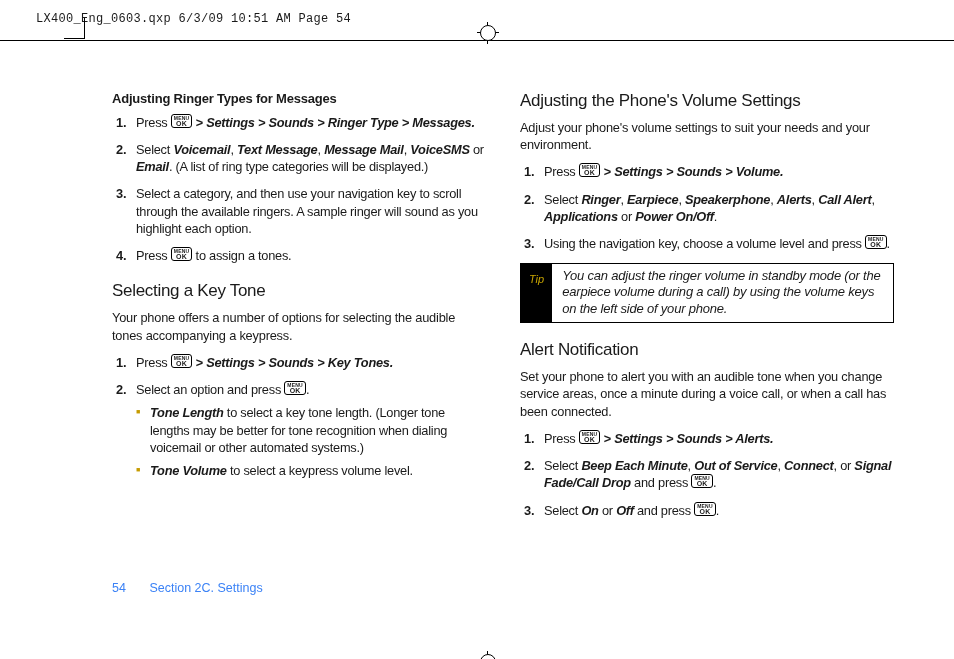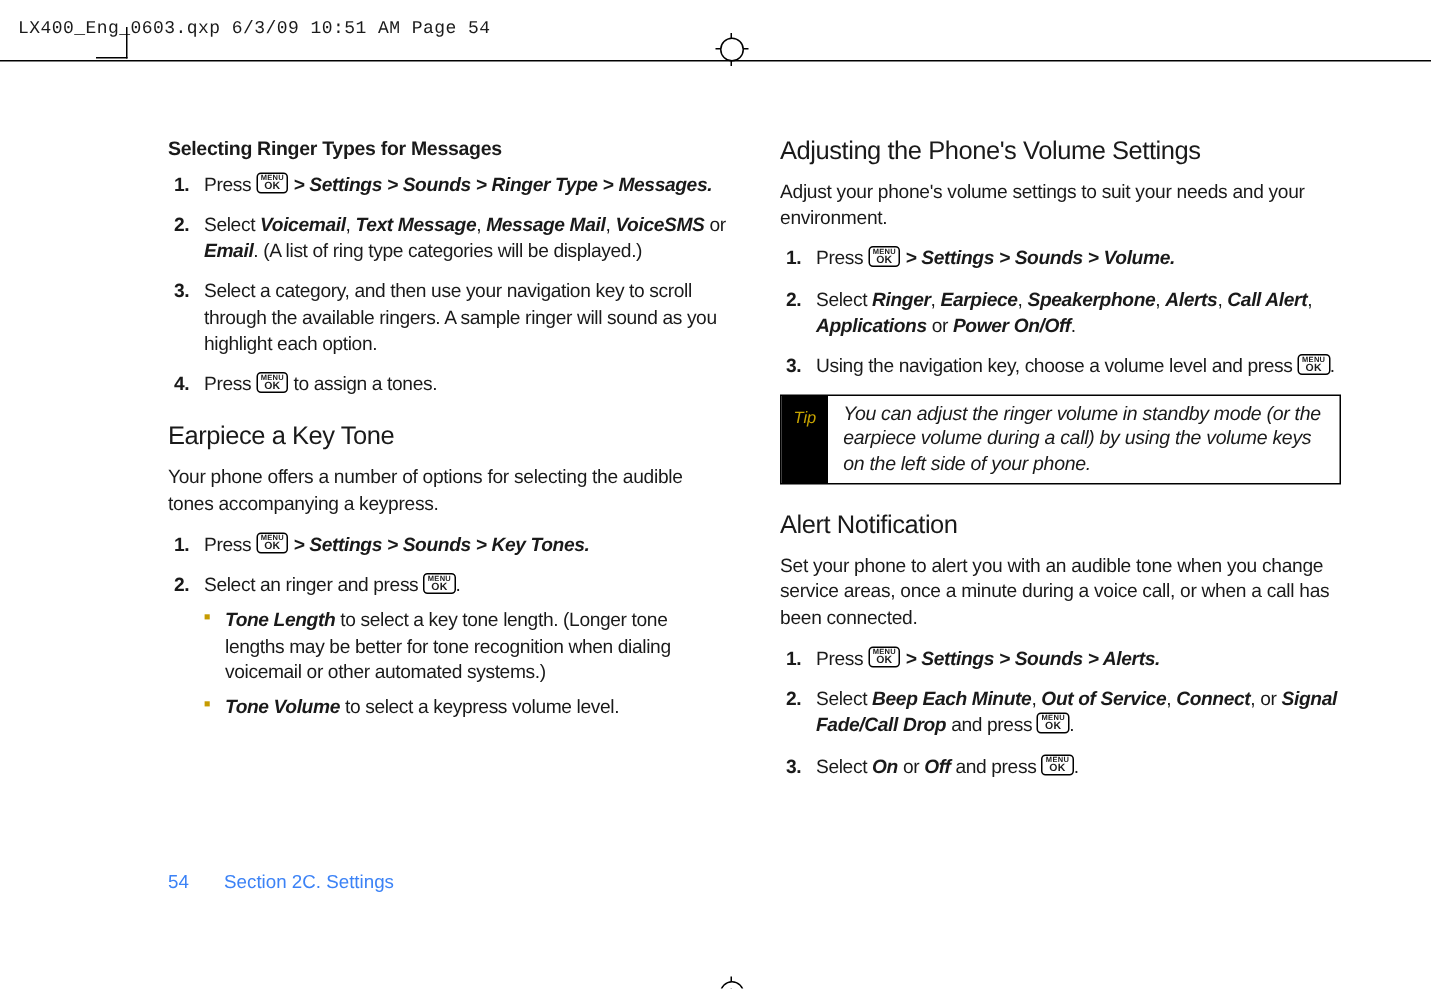--- a/index.html
+++ b/index.html
@@ -9,21 +9,21 @@
     font-family: Arial, Helvetica, sans-serif;
     color: #1a1a1a;
     width: 954px;
     height: 659px;
     overflow: hidden;
     position: relative;
   }
   .header-line {
     position: absolute;
     top: 12px;
-    left: 12px;
+    left: 36px;
     font-family: "Courier New", monospace;
     font-size: 12px;
     letter-spacing: 0.3px;
   }
   .hr-top {
     position: absolute;
     top: 40px;
     left: 0;
     right: 0;
     border-top: 0.5px solid #000;
@@ -188,42 +188,42 @@
     <div class="circ"></div>
 </div>
 <div class="crop-target bottom">
   <div class="vline"></div>
     <div class="circ"></div>
 </div>
 
 <div class="page">
 
   <div class="col">
-    <h3>Selecting Ringer Types for Messages</h3>
+    <h3>Adjusting Ringer Types for Messages</h3>
     <ol>
       <li>
         <span>Press </span><span class="ok-key"><span class="t">MENU</span><span class="b">OK</span></span><span class="bi"> &gt; Settings &gt; Sounds &gt; Ringer Type &gt; Messages.</span>
       </li>
       <li>
         <span>Select </span><span class="bi">Voicemail</span><span>, </span><span class="bi">Text Message</span><span>, </span><span class="bi">Message Mail</span><span>, </span><span class="bi">VoiceSMS</span><span> or </span><span class="bi">Email</span><span>. (A list of ring type categories will be displayed.)</span>
       </li>
       <li>Select a category, and then use your navigation key to scroll through the available ringers. A sample ringer will sound as you highlight each option.</li>
       <li>
         <span>Press </span><span class="ok-key"><span class="t">MENU</span><span class="b">OK</span></span><span> to assign a tones.</span>
       </li>
     </ol>
 
-    <h2>Earpiece a Key Tone</h2>
+    <h2>Selecting a Key Tone</h2>
     <p>Your phone offers a number of options for selecting the audible tones accompanying a keypress.</p>
     <ol>
       <li>
         <span>Press </span><span class="ok-key"><span class="t">MENU</span><span class="b">OK</span></span><span class="bi"> &gt; Settings &gt; Sounds &gt; Key Tones.</span>
       </li>
       <li>
-        <span>Select an ringer and press </span><span class="ok-key"><span class="t">MENU</span><span class="b">OK</span></span><span>.</span>
+        <span>Select an option and press </span><span class="ok-key"><span class="t">MENU</span><span class="b">OK</span></span><span>.</span>
         <div class="sub"><span class="bi">Tone Length</span><span> to select a key tone length. (Longer tone lengths may be better for tone recognition when dialing voicemail or other automated systems.)</span></div>
         <div class="sub"><span class="bi">Tone Volume</span><span> to select a keypress volume level.</span></div>
       </li>
     </ol>
   </div>
 
   <div class="col">
     <h2 class="first">Adjusting the Phone's Volume Settings</h2>
     <p>Adjust your phone's volume settings to suit your needs and your environment.</p>
     <ol>

